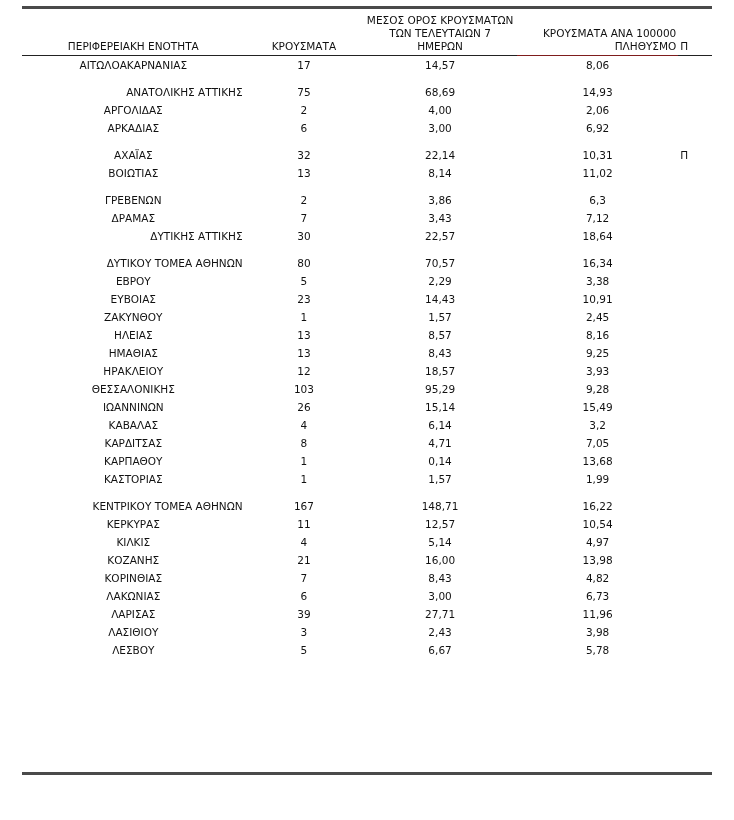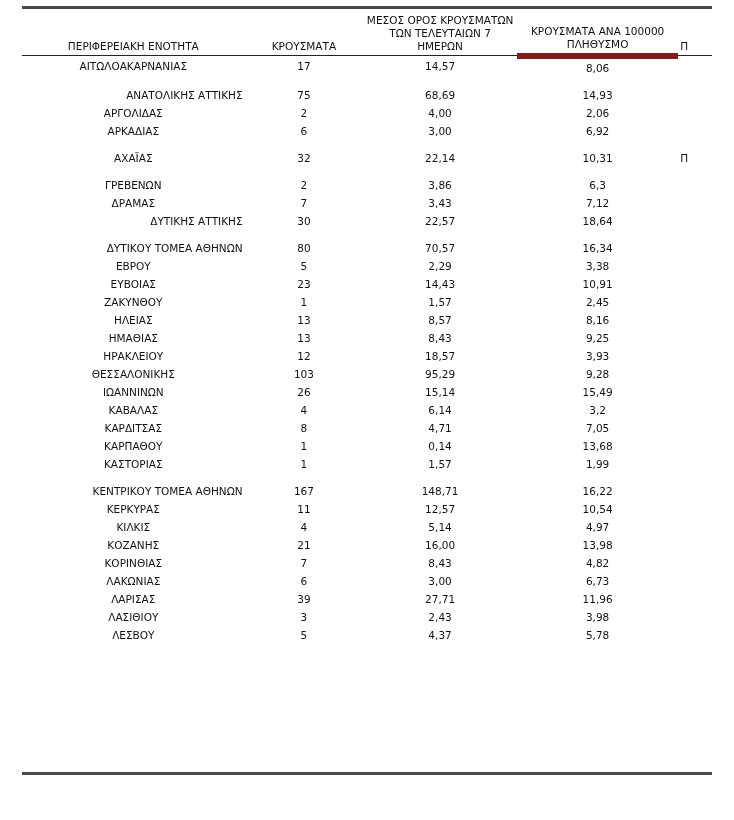--- a/index.html
+++ b/index.html
@@ -63,22 +63,22 @@
     width: 120px;
     text-align: center;
     border-bottom: 1px solid #222;
   }
   th.h-avg {
     width: 150px;
     border-bottom: 1px solid #222;
   }
   th.h-per100k {
     width: 160px;
-    text-align: center;
-    border-bottom: 6px solid #7f1d1d;
+    text-align: right;
+    border-bottom: 1px solid #7f1d1d;
   }
   th.h-extra {
     width: 32px;
     text-align: left;
     border-bottom: 1px solid #222;
     overflow: hidden;
   }
   table.data td {
     padding: 0 2px;
     line-height: 18px;
@@ -164,20 +164,27 @@
         <tr class="spacer">
           <td colspan="5">&nbsp;</td>
         </tr>
         <tr>
           <td class="c-region">ΑΧΑΪΑΣ</td>
           <td class="c-cases">32</td>
           <td class="c-avg">22,14</td>
           <td class="c-per100k">10,31</td>
           <td class="c-extra">Π</td>
         </tr>
+        <tr>
+          <td class="c-region">ΒΟΙΩΤΙΑΣ</td>
+          <td class="c-cases">13</td>
+          <td class="c-avg">8,14</td>
+          <td class="c-per100k">11,02</td>
+          <td class="c-extra"></td>
+        </tr>
         <tr class="spacer">
           <td colspan="5">&nbsp;</td>
         </tr>
         <tr>
           <td class="c-region">ΓΡΕΒΕΝΩΝ</td>
           <td class="c-cases">2</td>
           <td class="c-avg">3,86</td>
           <td class="c-per100k">6,3</td>
           <td class="c-extra"></td>
         </tr>
@@ -344,21 +351,21 @@
         <tr>
           <td class="c-region">ΛΑΣΙΘΙΟΥ</td>
           <td class="c-cases">3</td>
           <td class="c-avg">2,43</td>
           <td class="c-per100k">3,98</td>
           <td class="c-extra"></td>
         </tr>
         <tr class="last-row">
           <td class="c-region">ΛΕΣΒΟΥ</td>
           <td class="c-cases">5</td>
-          <td class="c-avg">4,37</td>
+          <td class="c-avg">6,67</td>
           <td class="c-per100k">5,78</td>
           <td class="c-extra"></td>
         </tr>
       </tbody>
   </table>
 
   <div class="rule-bottom"></div>
 
 </div>
 

